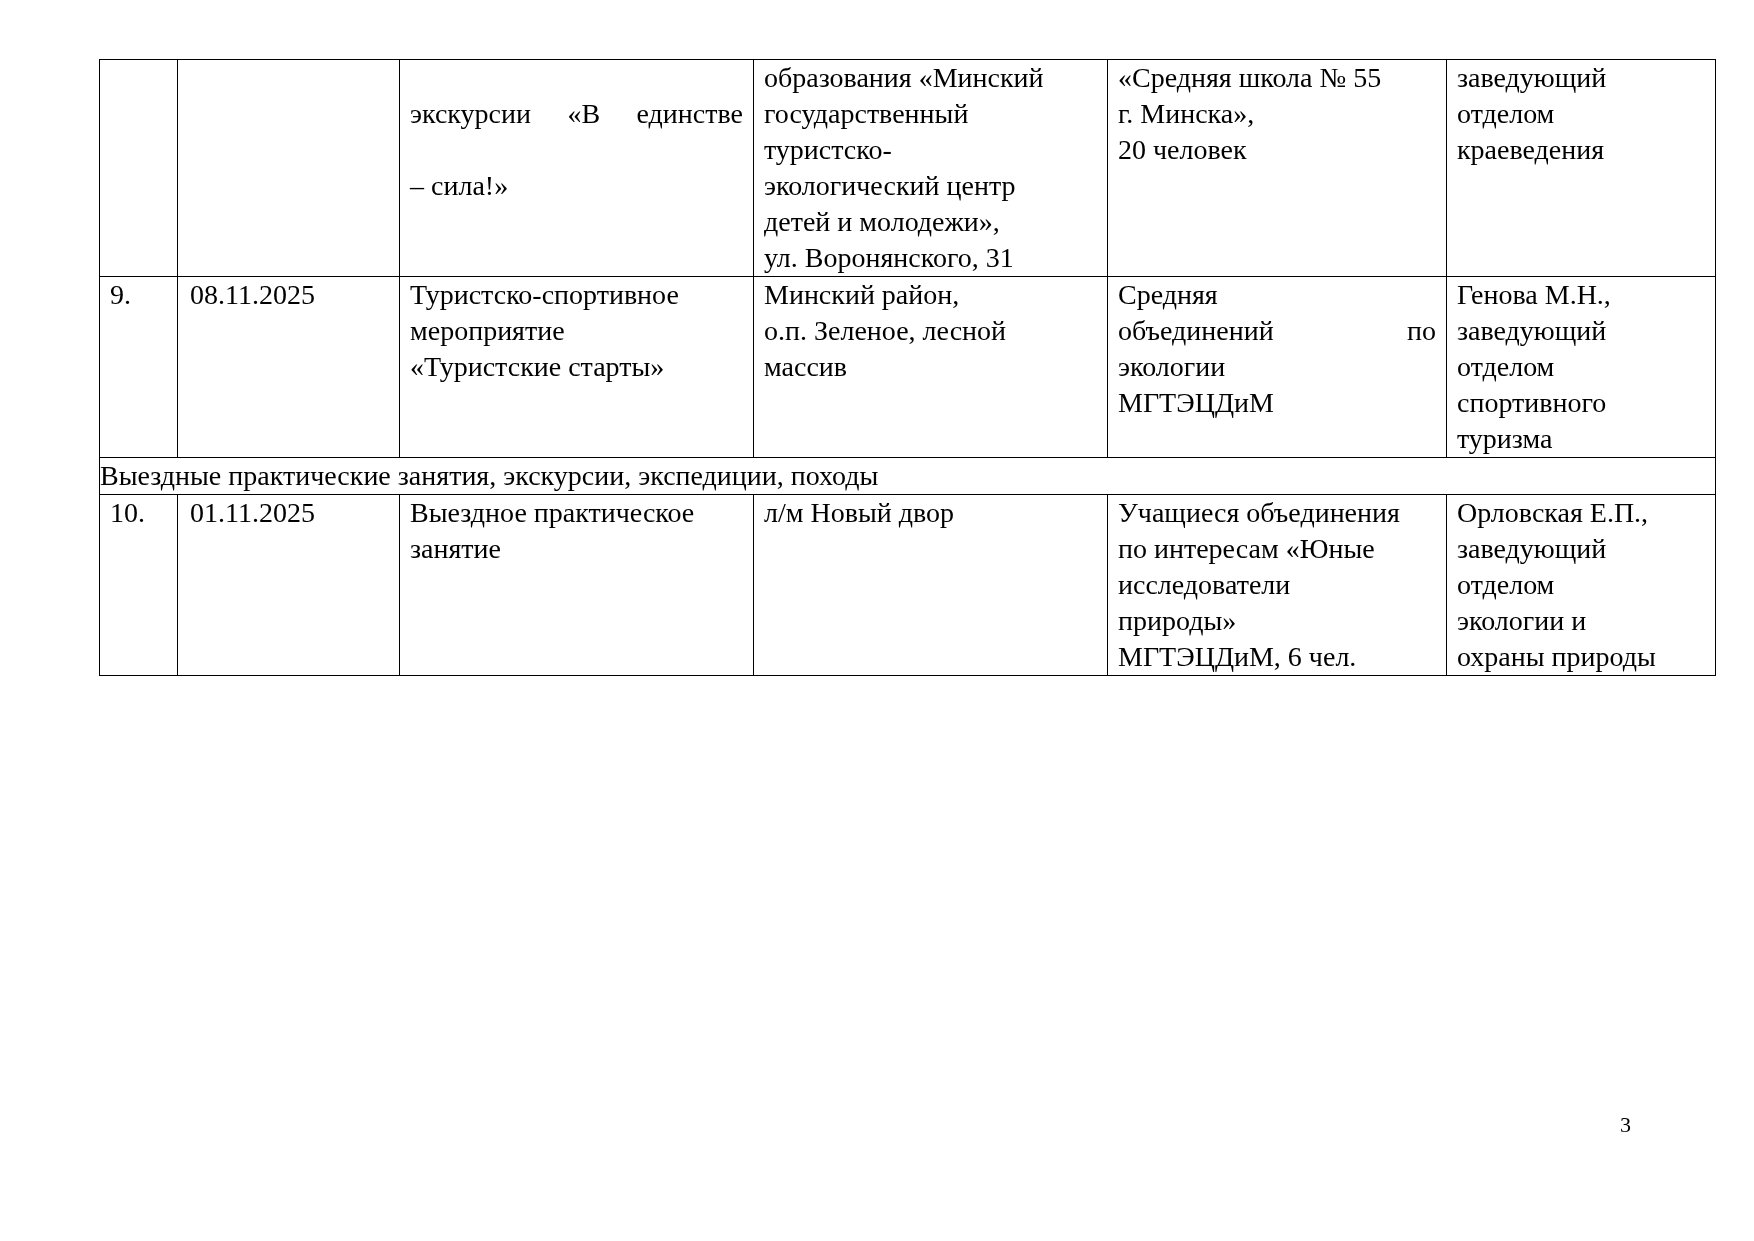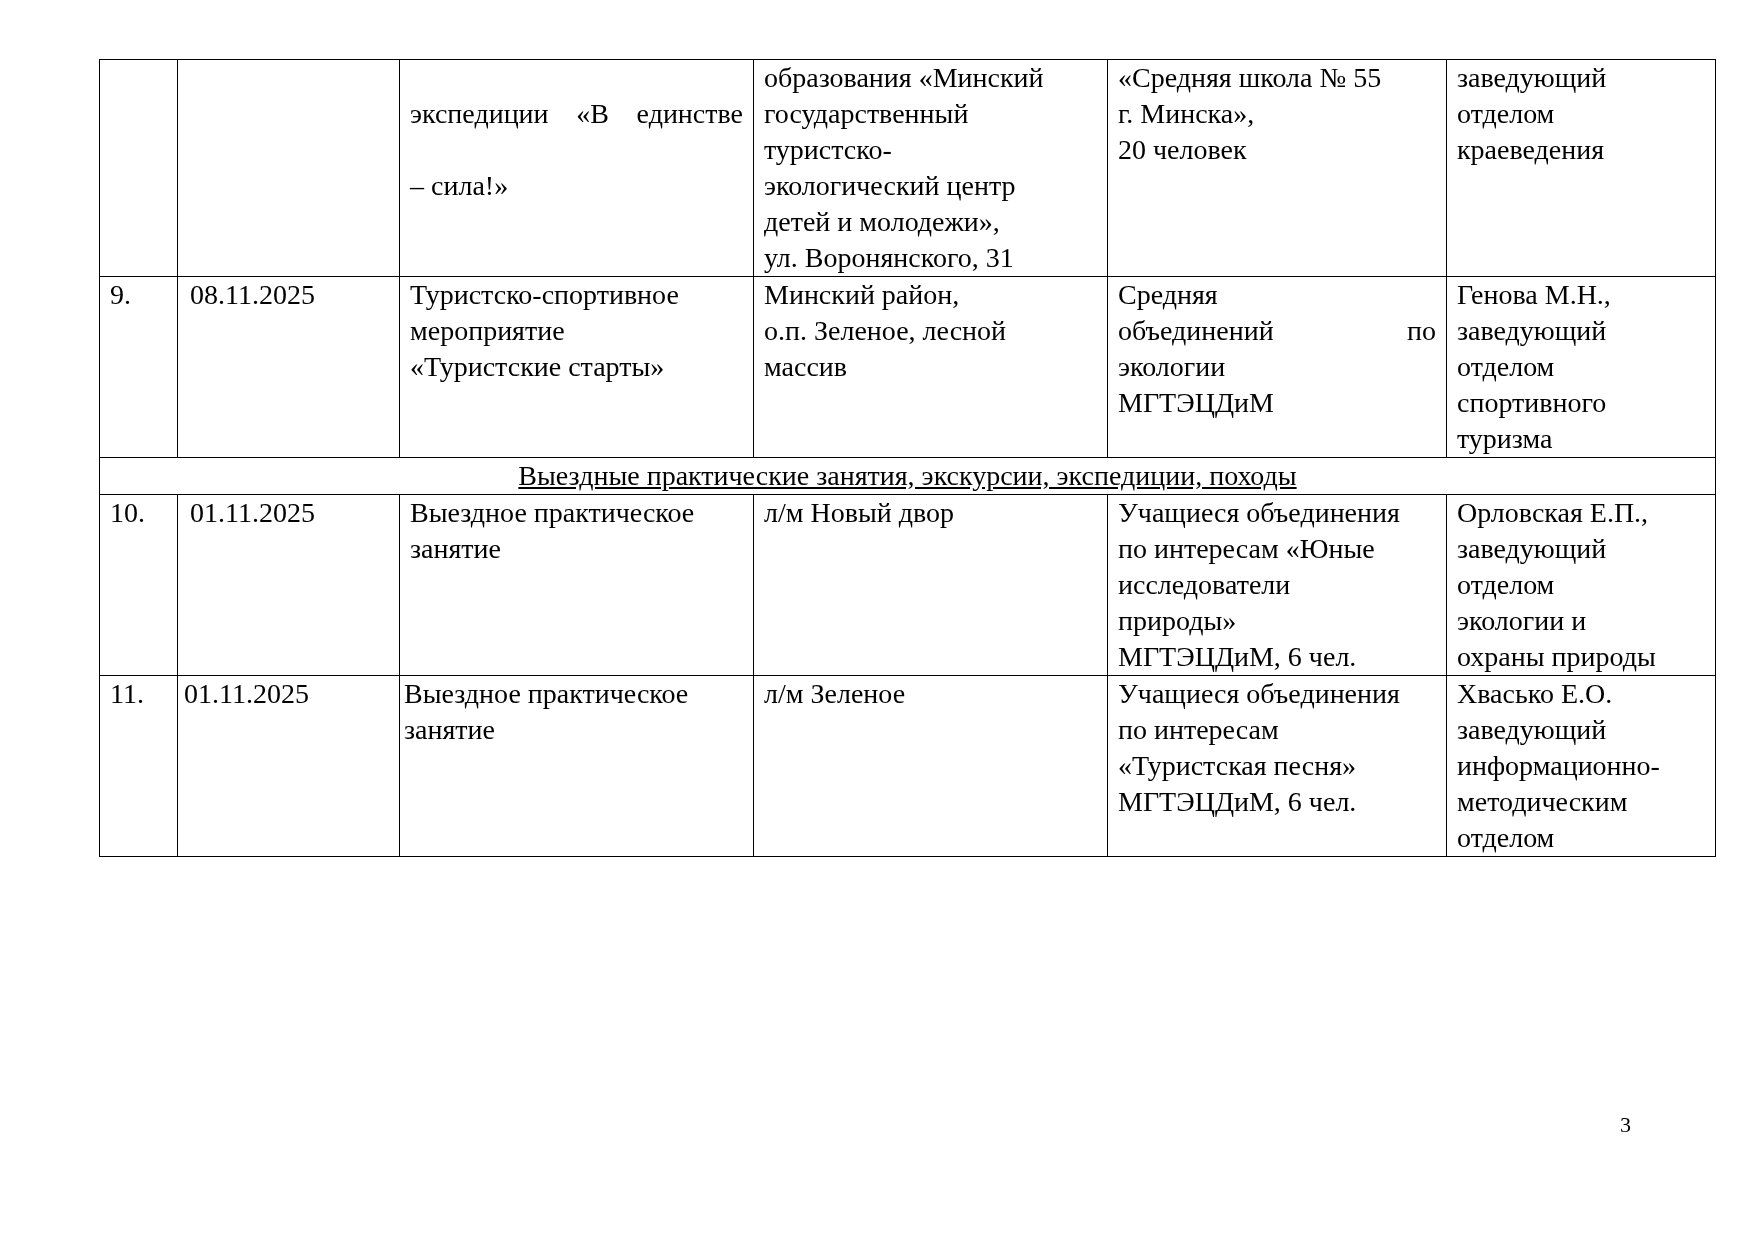--- a/index.html
+++ b/index.html
@@ -35,25 +35,24 @@
       border: 1.5px solid #000000;
       vertical-align: top;
       padding: 0 10px 0 10px;
       word-wrap: break-word;
       white-space: pre-line;
     }
     table.doc-table td.c-num { padding-left: 10px; }
     table.doc-table td.c-date { padding-left: 12px; margin-top: 39px; }
     table.doc-table td.just { text-align: justify; text-align-last: left; }
     table.doc-table td.section {
-      text-align: center;
+      text-align: left;
       padding: 0;
       height: 36px;
       line-height: 36px;
-      text-decoration: underline;
     }
     .page-number {
       position: absolute;
       left: 1620px;
       top: 1112px;
       font-size: 22px;
       line-height: 26px;
     }
     .just-line {
       display: flex;
@@ -73,21 +72,21 @@
       <col style="width:354px">
       <col style="width:339px">
       <col style="width:269px">
     </colgroup>
     <tbody>
 
       <tr style="height:217px">
         <td class="c-num"></td>
         <td class="c-date"></td>
         <td class="just">
-          <div class="just-line"><span>экспедиции</span><span>«В</span><span>единстве</span></div>
+          <div class="just-line"><span>экскурсии</span><span>«В</span><span>единстве</span></div>
           <div>– сила!»</div>
         </td>
         <td>образования «Минский
 государственный
 туристско-
 экологический центр
 детей и молодежи»,
 ул. Воронянского, 31</td>
         <td>«Средняя школа № 55
 г. Минска»,
@@ -137,34 +136,18 @@
 исследователи
 природы»
 МГТЭЦДиМ, 6 чел.</td>
         <td>Орловская Е.П.,
 заведующий
 отделом
 экологии и
 охраны природы</td>
       </tr>
 
-      <tr style="height:180px">
-        <td class="c-num">11.</td>
-        <td style="padding-left:6px">01.11.2025</td>
-        <td style="padding-left:4px">Выездное практическое
-занятие</td>
-        <td>л/м Зеленое</td>
-        <td>Учащиеся объединения
-по интересам
-«Туристская песня»
-МГТЭЦДиМ, 6 чел.</td>
-        <td>Хвасько Е.О.
-заведующий
-информационно-
-методическим
-отделом</td>
-      </tr>
 
     </tbody>
   </table>
 
   <div class="page-number">3</div>
 </div>
 
 </body></html>

